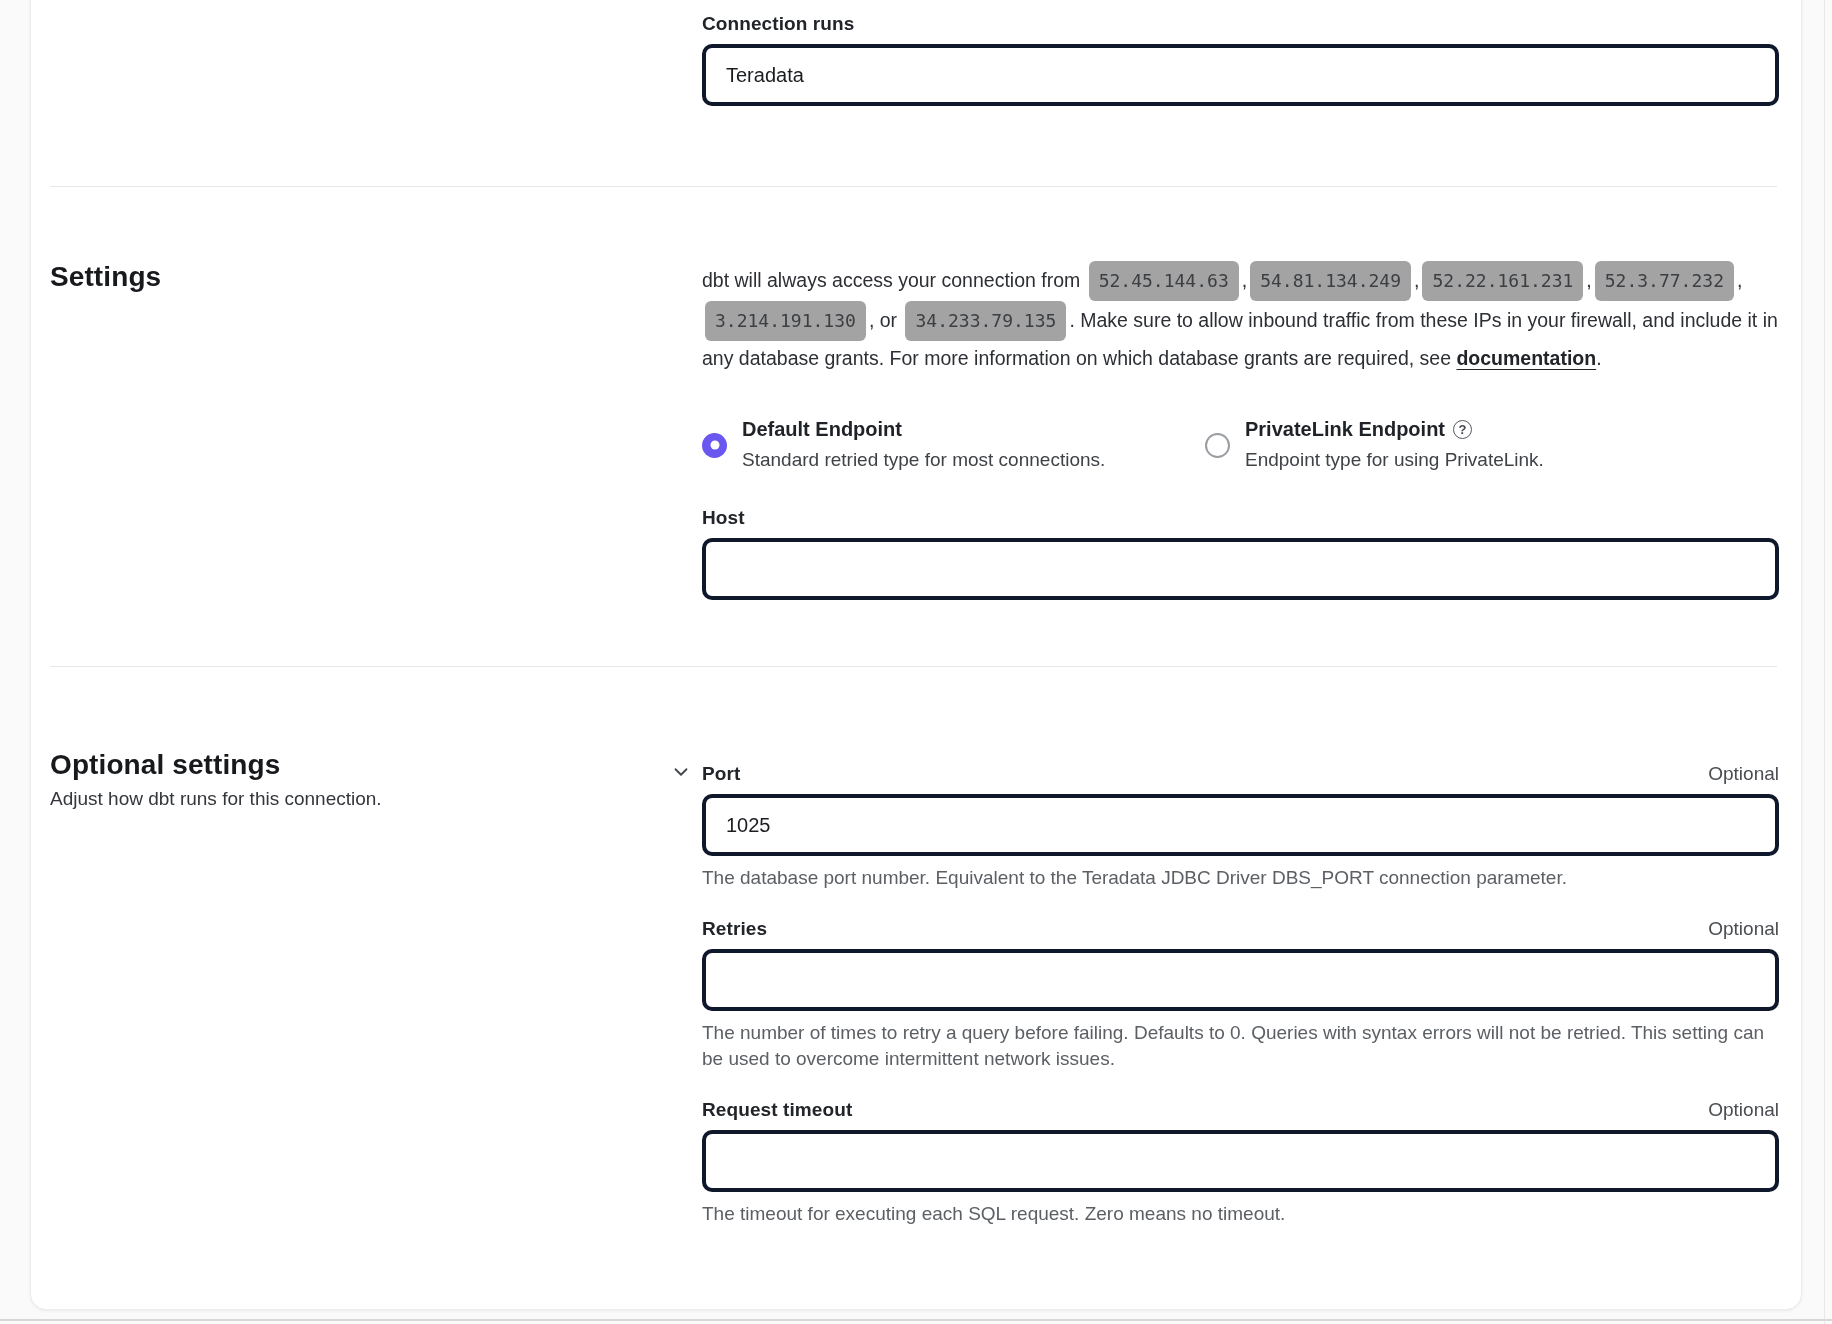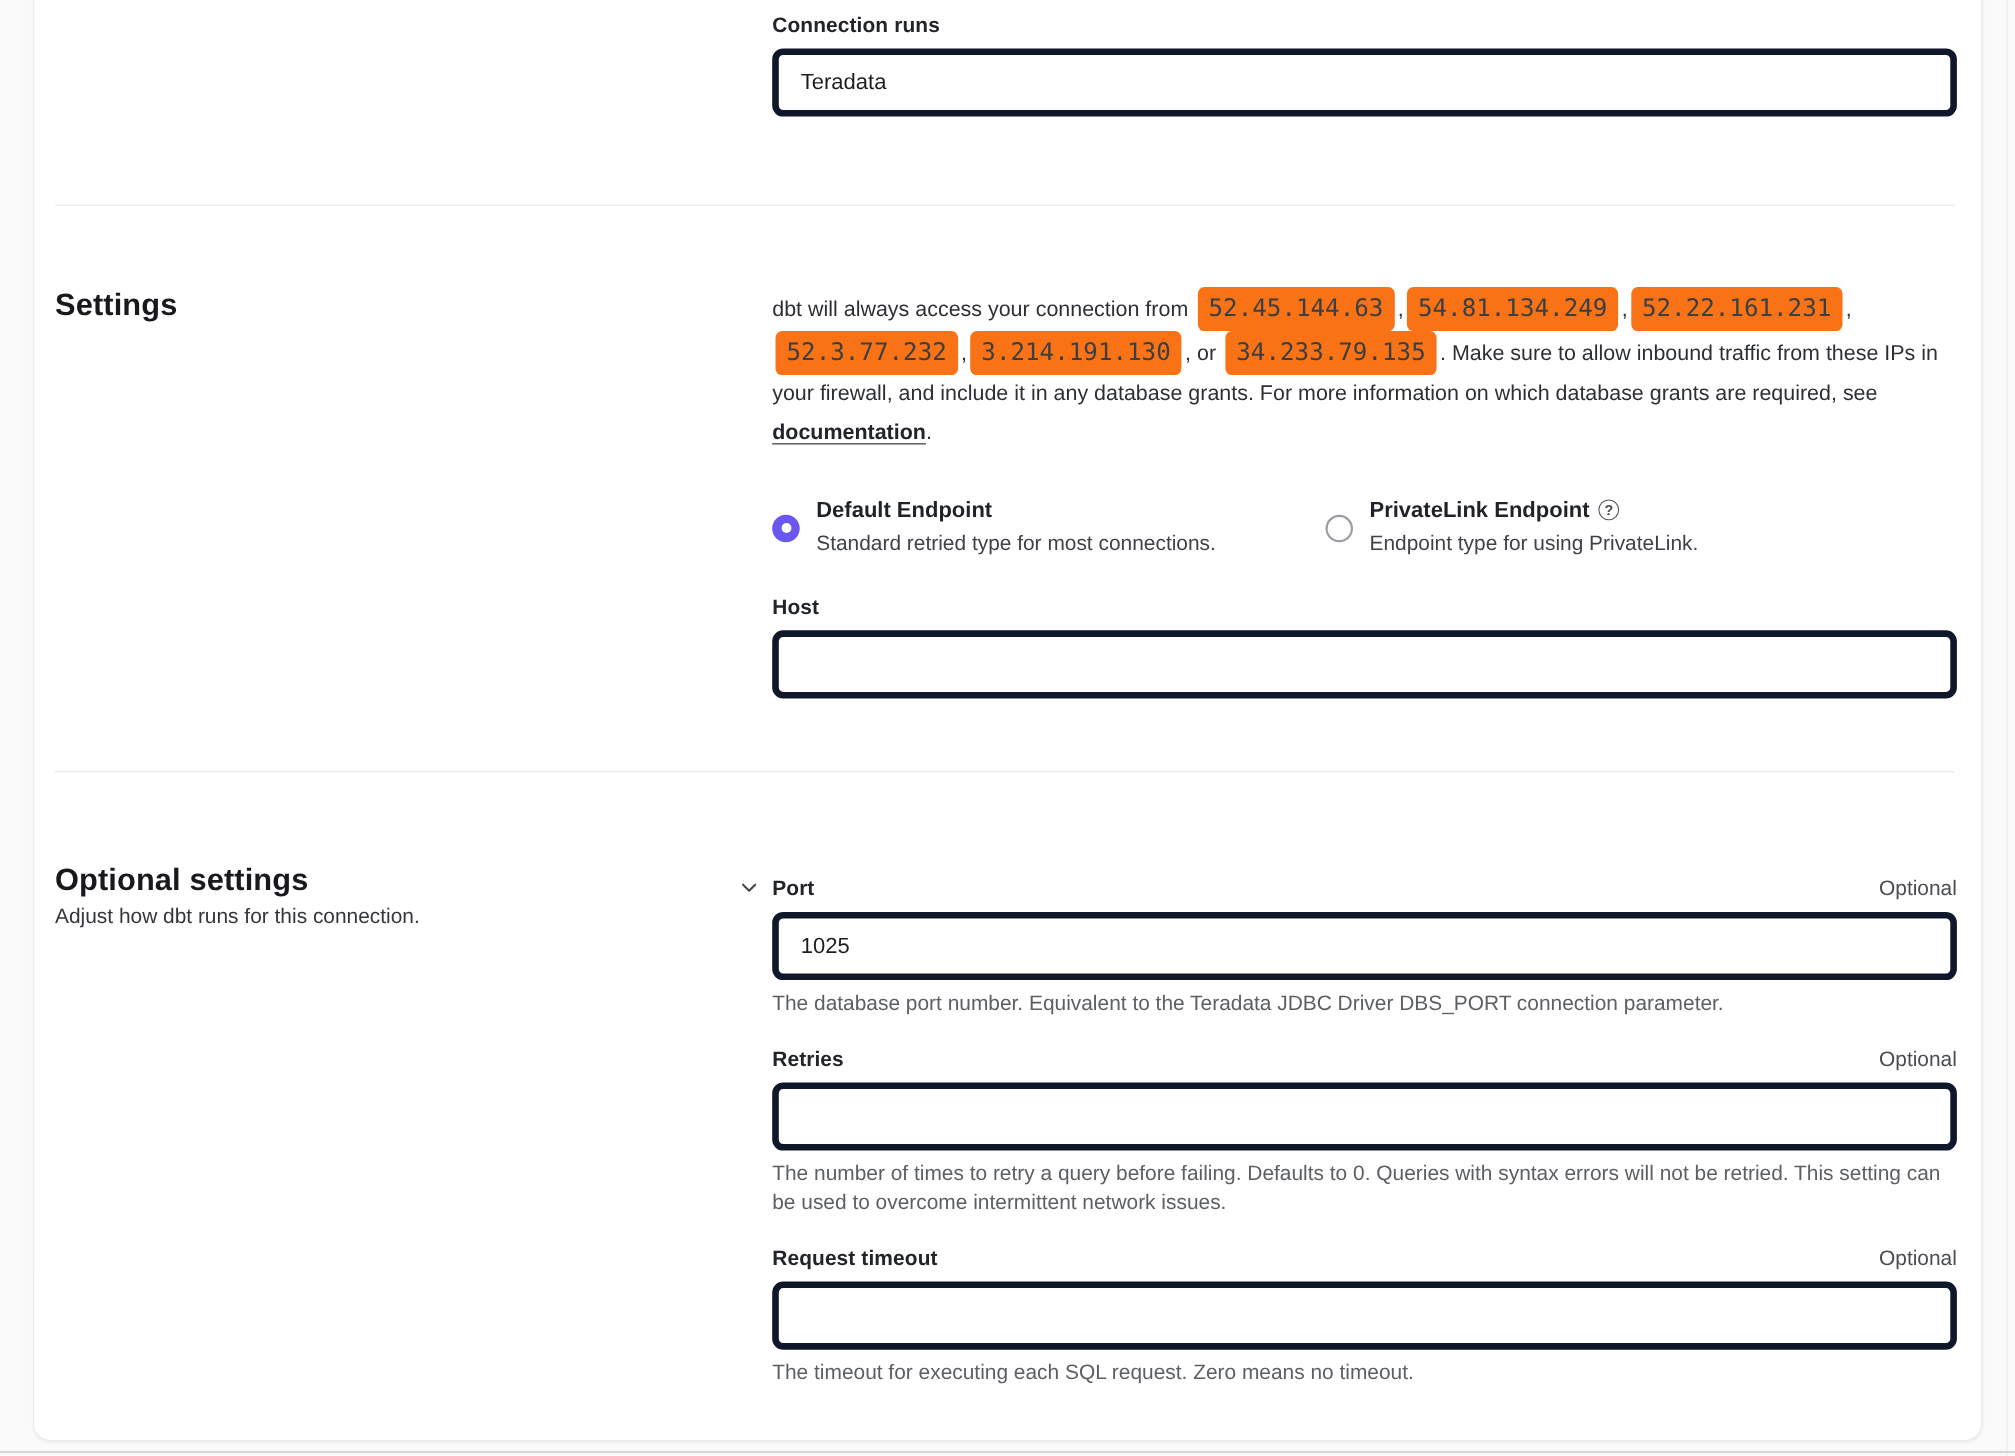--- a/index.html
+++ b/index.html
@@ -33,21 +33,21 @@
     width: 1px; background: #e9e9eb;
   }
 
   
   .field-label {
     font-size: 19px; font-weight: 700; color: #212428;
     letter-spacing: 0.1px;
   }
   .text-input {
     display: block; width: 100%; height: 62px;
-    border: 6px solid #0f172a; border-radius: 10px;
+    border: 4px solid #0f172a; border-radius: 10px;
     background: #fff;
     font-family: "Liberation Sans", sans-serif;
     font-size: 20px; color: #1b1d20;
     padding: 0 20px;
     margin-top: 9px;
     outline: none;
   }
   .helper-text {
     font-size: 19px; line-height: 26px; color: #5c6065;
     margin-top: 9px;
@@ -66,22 +66,22 @@
   .section-subtitle { font-size: 19px; color: #33363b; margin-top: 7px; }
 
   
   .settings-section { padding-top: 74px; }
   .ip-paragraph {
     font-size: 19.5px; line-height: 35px; color: #2c2f34;
   }
   .ip-badge {
     display: inline-block;
     font-family: "DejaVu Sans Mono", "Liberation Mono", monospace;
-    font-size: 22px; color: #3b3e42;
-    background: #f97316;
+    font-size: 18px; color: #3b3e42;
+    background: #a3a3a3;
     border-radius: 6px;
     padding: 2px 10px 3px;
     margin: 0 3px;
   }
   .doc-link {
     color: #212428; font-weight: 700;
     text-decoration: underline; text-underline-offset: 4px;
     cursor: pointer;
   }
   .endpoint-row { display: flex; margin-top: 42px; }

